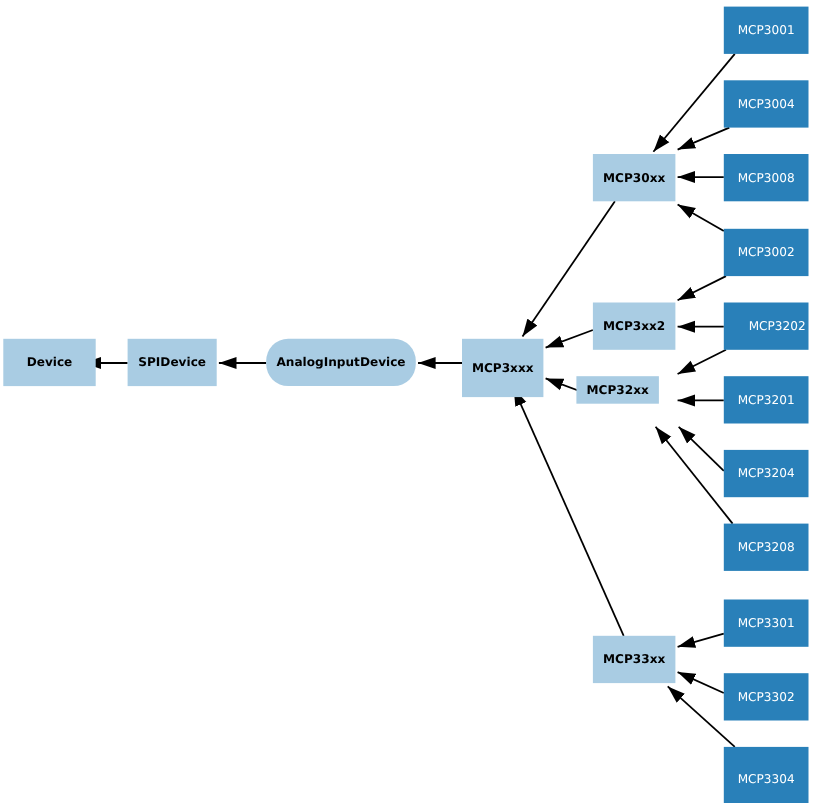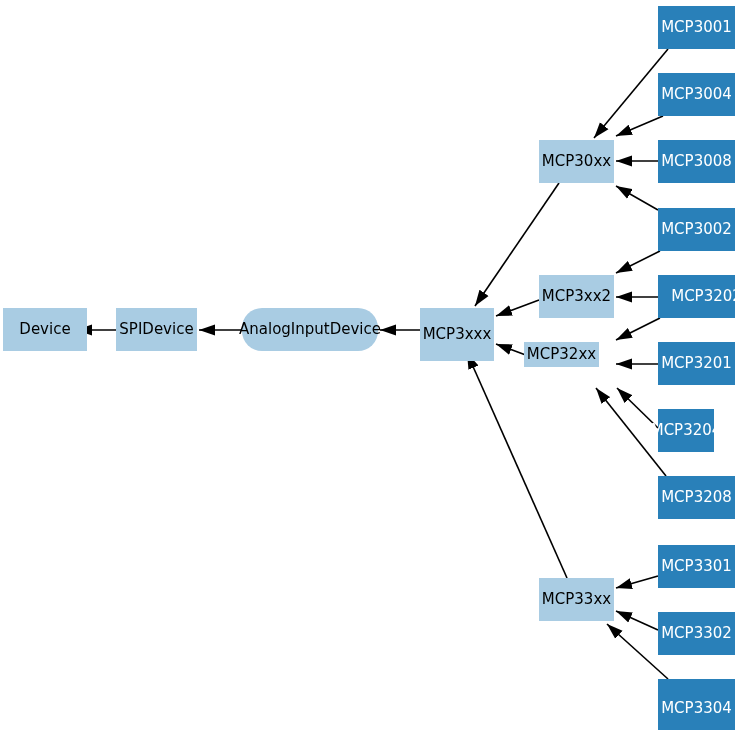--- a/index.html
+++ b/index.html
@@ -25,28 +25,29 @@
   .edge {
     stroke: var(--edge, #000000);
     stroke-width: 1.6;
   }
   .node {
     position: absolute;
     display: flex;
     align-items: center;
     justify-content: center;
     box-sizing: border-box;
-    font-size: 15px;
+    font-size: 11px;
     line-height: 1;
     cursor: pointer;
     white-space: nowrap;
   }
   .node.light {
     background: var(--light, #a9cce3);
     color: var(--light-text, #000000);
+    font-weight: bold;
   }
   .node.dark {
     background: var(--dark, #2980b9);
     color: var(--dark-text, #ffffff);
   }
 </style>
 </head>
 <body>
 
 <div class="canvas">
@@ -115,21 +116,21 @@
       </div>
       <div class="node dark" style="left: 658px; top: 208px; width: 77px; height: 43px;">
         <span>MCP3002</span>
       </div>
       <div class="node dark" style="left: 658px; top: 275px; width: 77px; height: 43px; padding-left: 20px;">
         <span>MCP3202</span>
       </div>
       <div class="node dark" style="left: 658px; top: 342px; width: 77px; height: 43px;">
         <span>MCP3201</span>
       </div>
-      <div class="node dark" style="left: 658px; top: 409px; width: 56px; height: 43px;">
+      <div class="node dark" style="left: 658px; top: 409px; width: 77px; height: 43px;">
         <span>MCP3204</span>
       </div>
       <div class="node dark" style="left: 658px; top: 476px; width: 77px; height: 43px;">
         <span>MCP3208</span>
       </div>
       <div class="node dark" style="left: 658px; top: 545px; width: 77px; height: 43px;">
         <span>MCP3301</span>
       </div>
       <div class="node dark" style="left: 658px; top: 612px; width: 77px; height: 43px;">
         <span>MCP3302</span>

